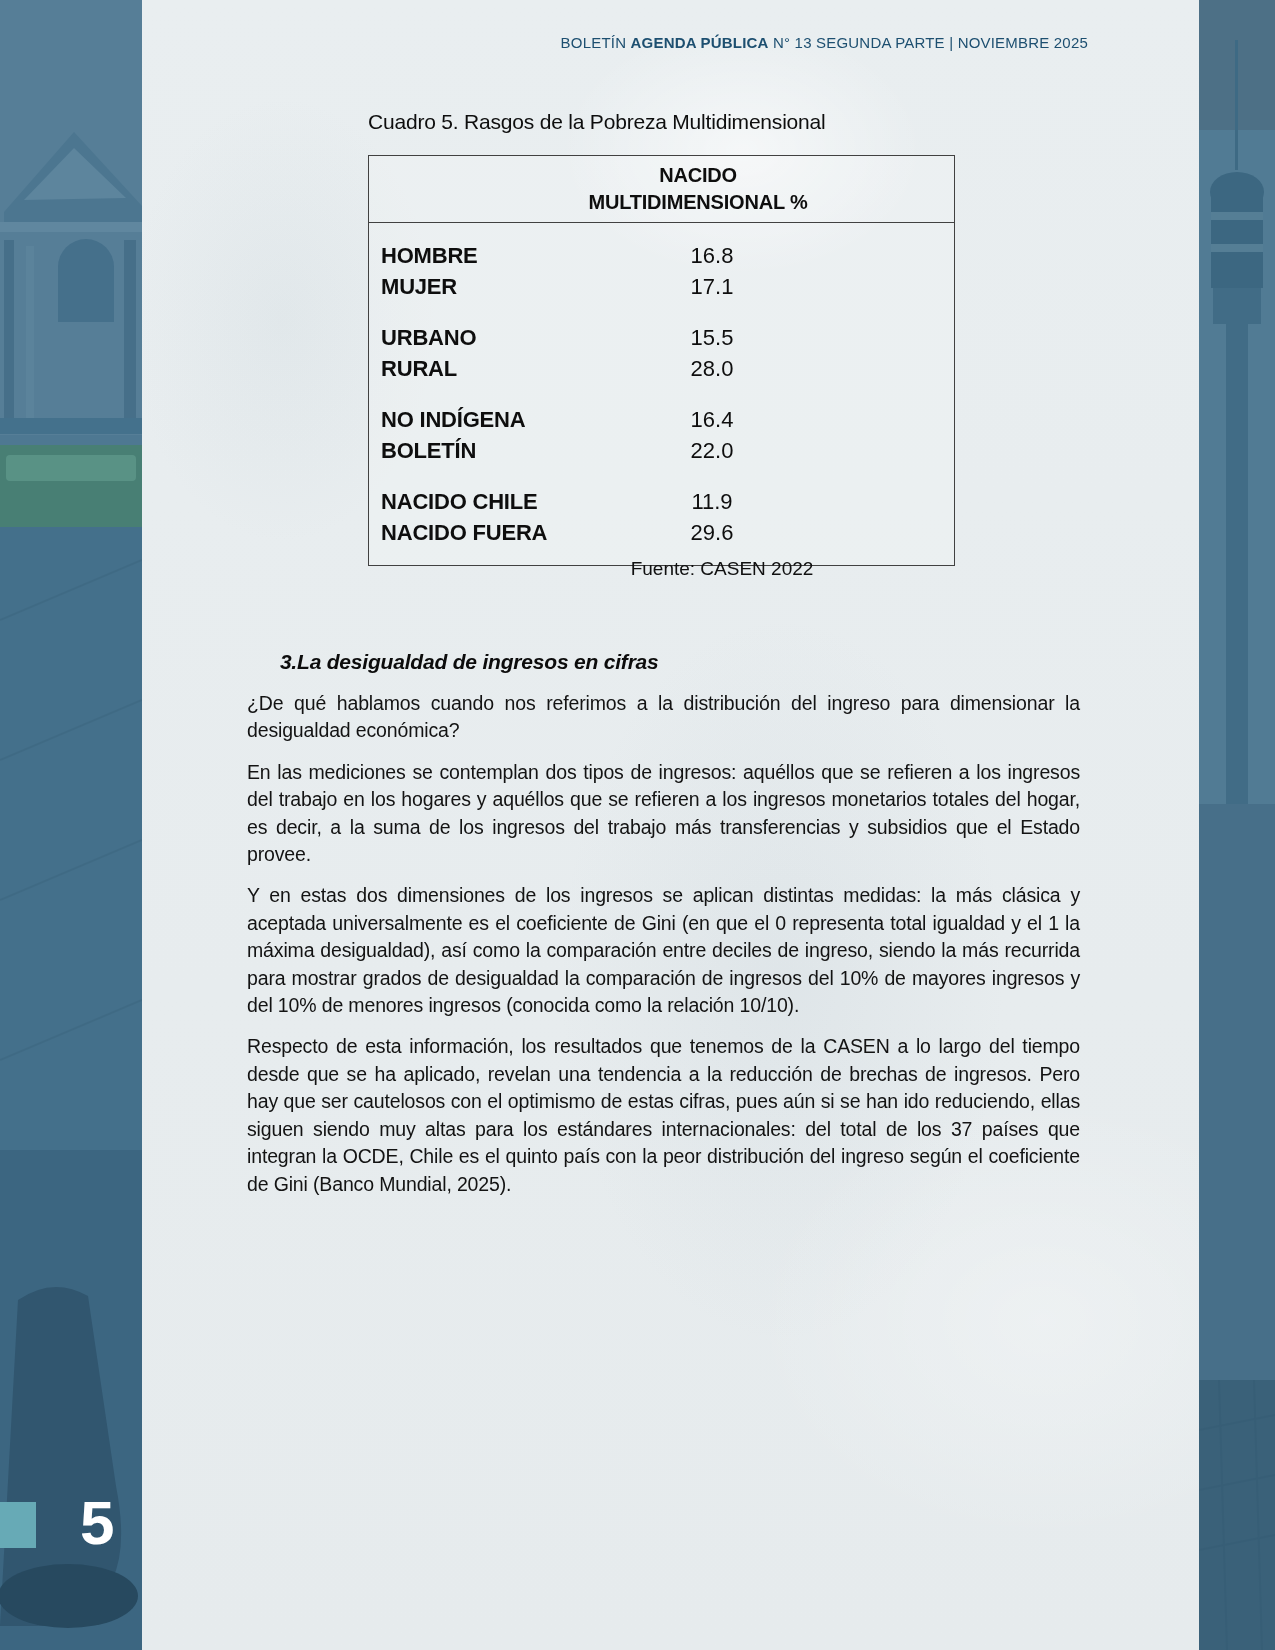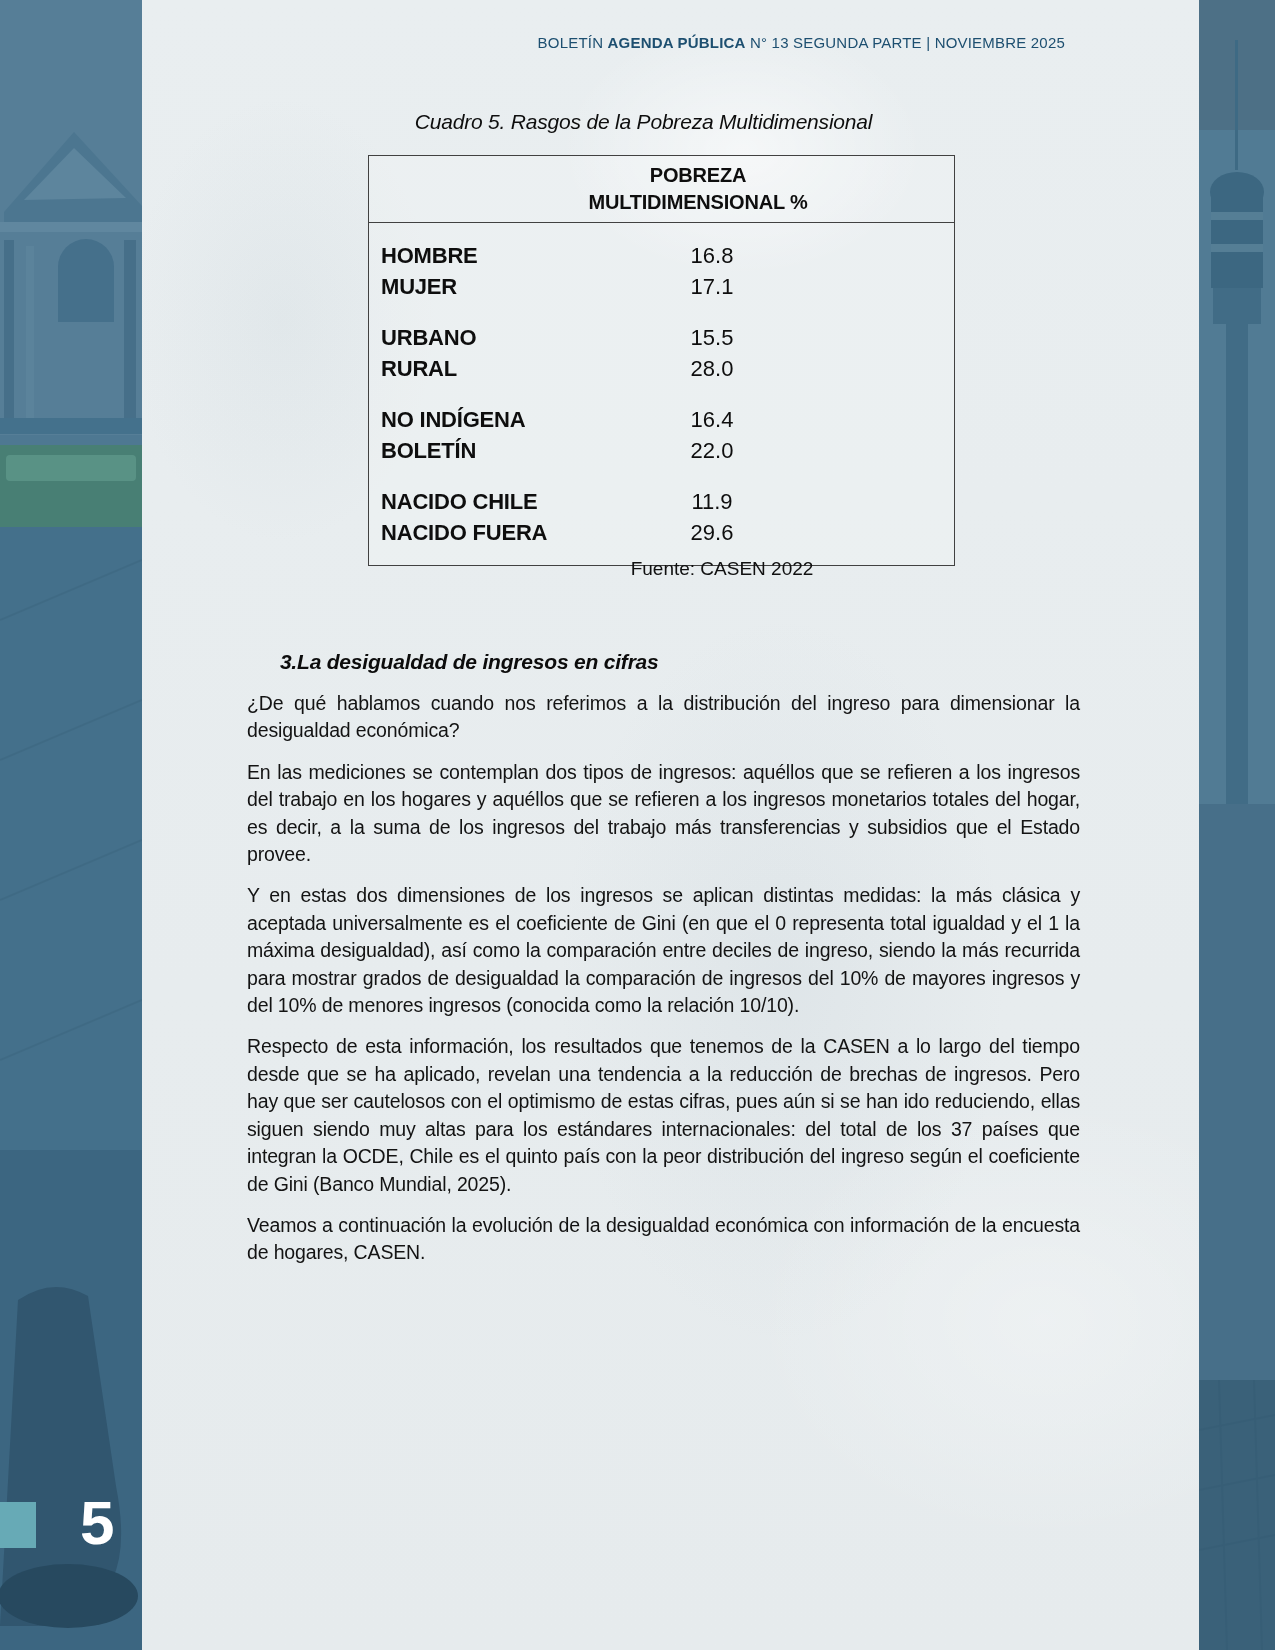--- a/index.html
+++ b/index.html
@@ -24,29 +24,29 @@
     content:"";position:absolute;inset:0;pointer-events:none;
     background:
       radial-gradient(ellipse 260px 180px at 600px 150px, rgba(255,255,255,.55), rgba(255,255,255,0) 70%),
       radial-gradient(ellipse 220px 320px at 140px 320px, rgba(160,180,190,.10), rgba(160,180,190,0) 70%),
       radial-gradient(ellipse 320px 520px at 640px 980px, rgba(150,170,185,.10), rgba(150,170,185,0) 70%),
       radial-gradient(ellipse 420px 320px at 900px 1320px, rgba(255,255,255,.28), rgba(255,255,255,0) 70%);
   }
 
   
   .doc-header{
-    position:absolute;top:34px;right:134px;
+    position:absolute;top:34px;right:111px;
     font-size:15px;color:#1d4f70;letter-spacing:.2px;white-space:nowrap;
   }
   .doc-header .b{font-weight:bold;}
 
   
   .cuadro-title{
-    position:absolute;left:208px;top:110px;width:587px;text-align:center;
-    font-style:italic;font-size:21px;color:#0e0e0e;letter-spacing:-.2px;
+    position:absolute;left:226px;top:110px;width:587px;
+    font-size:21px;color:#0e0e0e;letter-spacing:-.2px;
   }
   .cuadro{
     position:absolute;left:226px;top:155px;width:585px;
     border:1.5px solid #414141;background:rgba(255,255,255,.16);
     color:#0e0e0e;
   }
   .cuadro .thead{
     padding:6px 0 6px 73px;text-align:center;
     font-weight:bold;font-size:20px;line-height:27px;letter-spacing:-.2px;
     border-bottom:1.5px solid #414141;
@@ -144,21 +144,21 @@
 <div class="panel">
 
   <div class="doc-header">
     <span>BOLETÍN </span><span class="b">AGENDA PÚBLICA</span><span> N° 13 SEGUNDA PARTE | NOVIEMBRE 2025</span>
   </div>
 
   <div class="cuadro-title">Cuadro 5. Rasgos de la Pobreza Multidimensional</div>
 
   <div class="cuadro">
     <div class="thead">
-      <div>POBREZA</div>
+      <div>NACIDO</div>
       <div>MULTIDIMENSIONAL %</div>
     </div>
     <div class="tbody">
       <div class="tgroup">
         <div class="trow">
           <span class="lbl">HOMBRE</span>
           <span class="val">16.8</span>
         </div>
         <div class="trow">
           <span class="lbl">MUJER</span>
@@ -202,16 +202,15 @@
 
   <div class="section-heading">
     <span class="num">3.</span><span>La desigualdad de ingresos en cifras</span>
   </div>
 
   <div class="bodytext">
     <p>¿De qué hablamos cuando nos referimos a la distribución del ingreso para dimensionar la desigualdad económica?</p>
     <p>En las mediciones se contemplan dos tipos de ingresos: aquéllos que se refieren a los ingresos del trabajo en los hogares y aquéllos que se refieren a los ingresos monetarios totales del hogar, es decir, a la suma de los ingresos del trabajo más transferencias y subsidios que el Estado provee.</p>
     <p>Y en estas dos dimensiones de los ingresos se aplican distintas medidas: la más clásica y aceptada universalmente es el coeficiente de Gini (en que el 0 representa total igualdad y el 1 la máxima desigualdad), así como la comparación entre deciles de ingreso, siendo la más recurrida para mostrar grados de desigualdad la comparación de ingresos del 10% de mayores ingresos y del 10% de menores ingresos (conocida como la relación 10/10).</p>
     <p>Respecto de esta información, los resultados que tenemos de la CASEN a lo largo del tiempo desde que se ha aplicado, revelan una tendencia a la reducción de brechas de ingresos. Pero hay que ser cautelosos con el optimismo de estas cifras, pues aún si se han ido reduciendo, ellas siguen siendo muy altas para los estándares internacionales: del total de los 37 países que integran la OCDE, Chile es el quinto país con la peor distribución del ingreso según el coeficiente de Gini (Banco Mundial, 2025).</p>
-    <p>Veamos a continuación la evolución de la desigualdad económica con información de la encuesta de hogares, CASEN.</p>
   </div>
 
 </div>
 
 </body></html>

